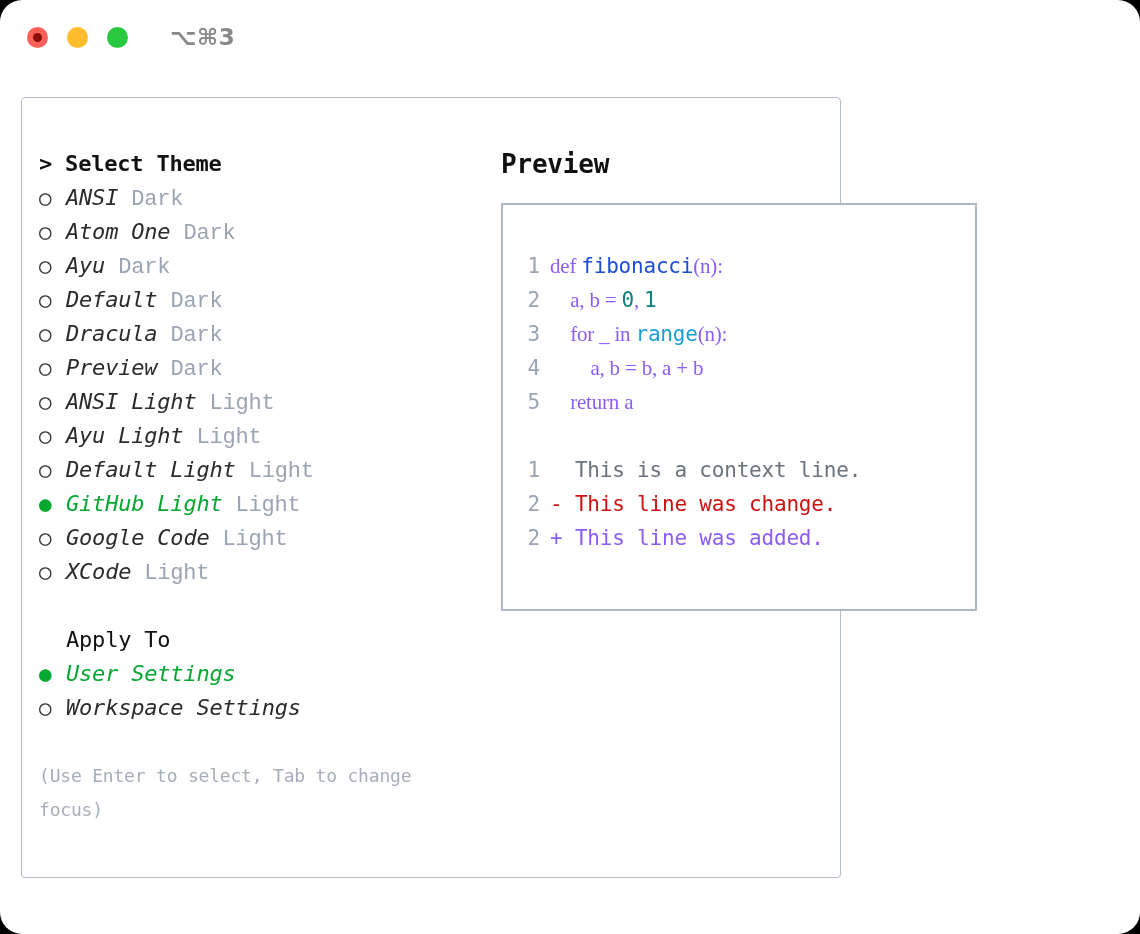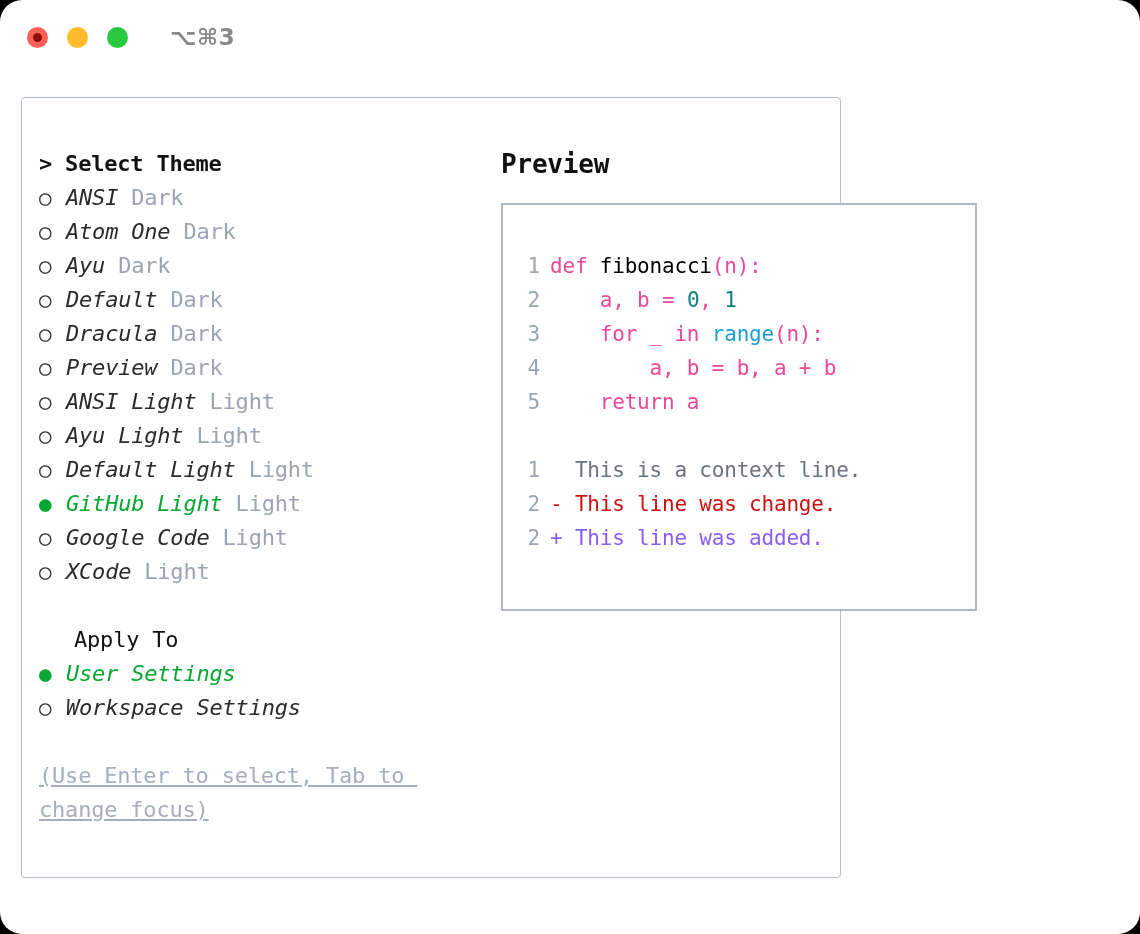--- a/index.html
+++ b/index.html
@@ -108,46 +108,44 @@
   .marker {
     display: inline-block;
     width: 27px;
     flex: 0 0 27px;
     font-size: 21px;
     color: #333333;
   }
   .marker.sel { color: #06a831; }
   .opt-label   { color: #2b2b2b; font-style: italic; }
   .opt-row.sel .opt-label { color: #06a831; }
-  .opt-tag     { color: #9aa4b2; }
+  .opt-tag     { color: #9aa4b2; font-family: Liberation Mono, monospace; }
 
   .section-head {
     display: flex;
     align-items: flex-start;
     line-height: 34px;
     height: 34px;
     font-size: 22px;
     white-space: pre;
     letter-spacing: -0.2px;
     color: #111111;
-    gap: 8px;
   }
   .section-head .marker { color: transparent; }
 
   .spacer-row { height: 34px; }
 
   #hint {
     margin-top: 34px;
-    font-size: 22px;
+    font-size: 18px;
     line-height: 34px;
     color: #a6aebb;
     width: 404px;
     white-space: pre-wrap;
     letter-spacing: -0.2px;
-    text-decoration: underline;
   }
 
   
   #right-col {
     position: absolute;
     left: 479px;
     top: 49px;
     width: 490px;
   }
   .preview-title {
@@ -182,22 +180,22 @@
     white-space: pre;
     letter-spacing: -0.2px;
   }
   .ln {
     flex: 0 0 26px;
     width: 26px;
     text-align: right;
     color: #9aa4b2;
     margin-right: 10px;
   }
-  .tok-plain  { color: #ec4899; }
-  .tok-fn     { color: #000000; }
+  .tok-plain  { color: #8b5cf6; font-family: Liberation Serif, serif; }
+  .tok-fn     { color: #1d4ed8; }
   .tok-num    { color: #0d8080; }
   .tok-call   { color: #1a9fd4; }
   .tok-ctx    { color: #6a737d; }
   .tok-del    { color: #cc1111; }
   .tok-add    { color: #8b5cf6; }
   .blank-line { height: 34px; }
 </style>
 </head>
 <body>
 

